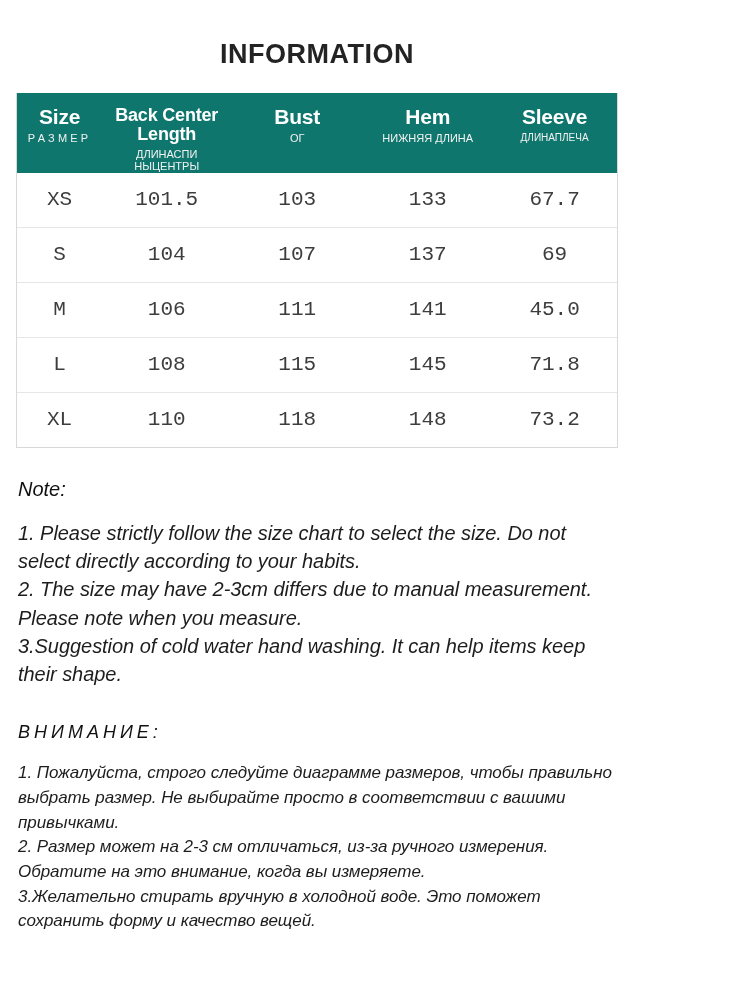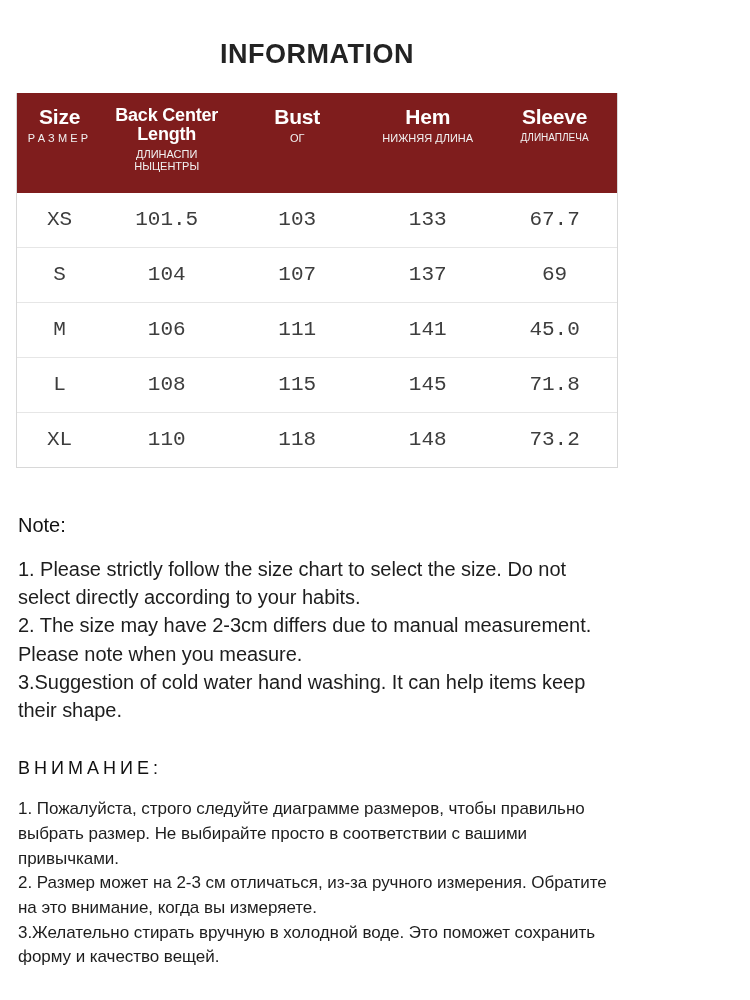--- a/index.html
+++ b/index.html
@@ -47,25 +47,25 @@
   table.size-table col.c-size    { width: 14.2%; }
   table.size-table col.c-back    { width: 21.5%; }
   table.size-table col.c-bust    { width: 22.0%; }
   table.size-table col.c-hem     { width: 21.5%; }
   table.size-table col.c-sleeve  { width: 20.8%; }
 
   thead tr {
     background: #333333;
   }
   thead th {
-    background: #7f1d1d;
+    background: #0f766e;
     color: #ffffff;
     text-align: center;
     vertical-align: top;
-    padding: 13px 2px 20px 2px;
+    padding: 13px 2px 0 2px;
     font-weight: normal;
     height: 64px;
     box-sizing: border-box;
   }
   .th-en {
     display: block;
     font-size: 21px;
     font-weight: bold;
     line-height: 1.08;
     letter-spacing: -0.2px;
@@ -98,22 +98,23 @@
     line-height: 54px;
     font-weight: normal;
     font-family: Liberation Mono, monospace;
   }
   tbody tr:first-child td {
     border-top: none;
   }
 
   
   .notes {
-    margin: 16px 18px;
+    margin: 0 18px;
     padding-top: 29px;
+    font-style: italic;
   }
   .note-head {
     font-size: 20px;
     font-weight: normal;
     color: #111111;
     line-height: 1.2;
   }
   .note-head.ru {
     letter-spacing: 4.0px;
     font-size: 18px;

